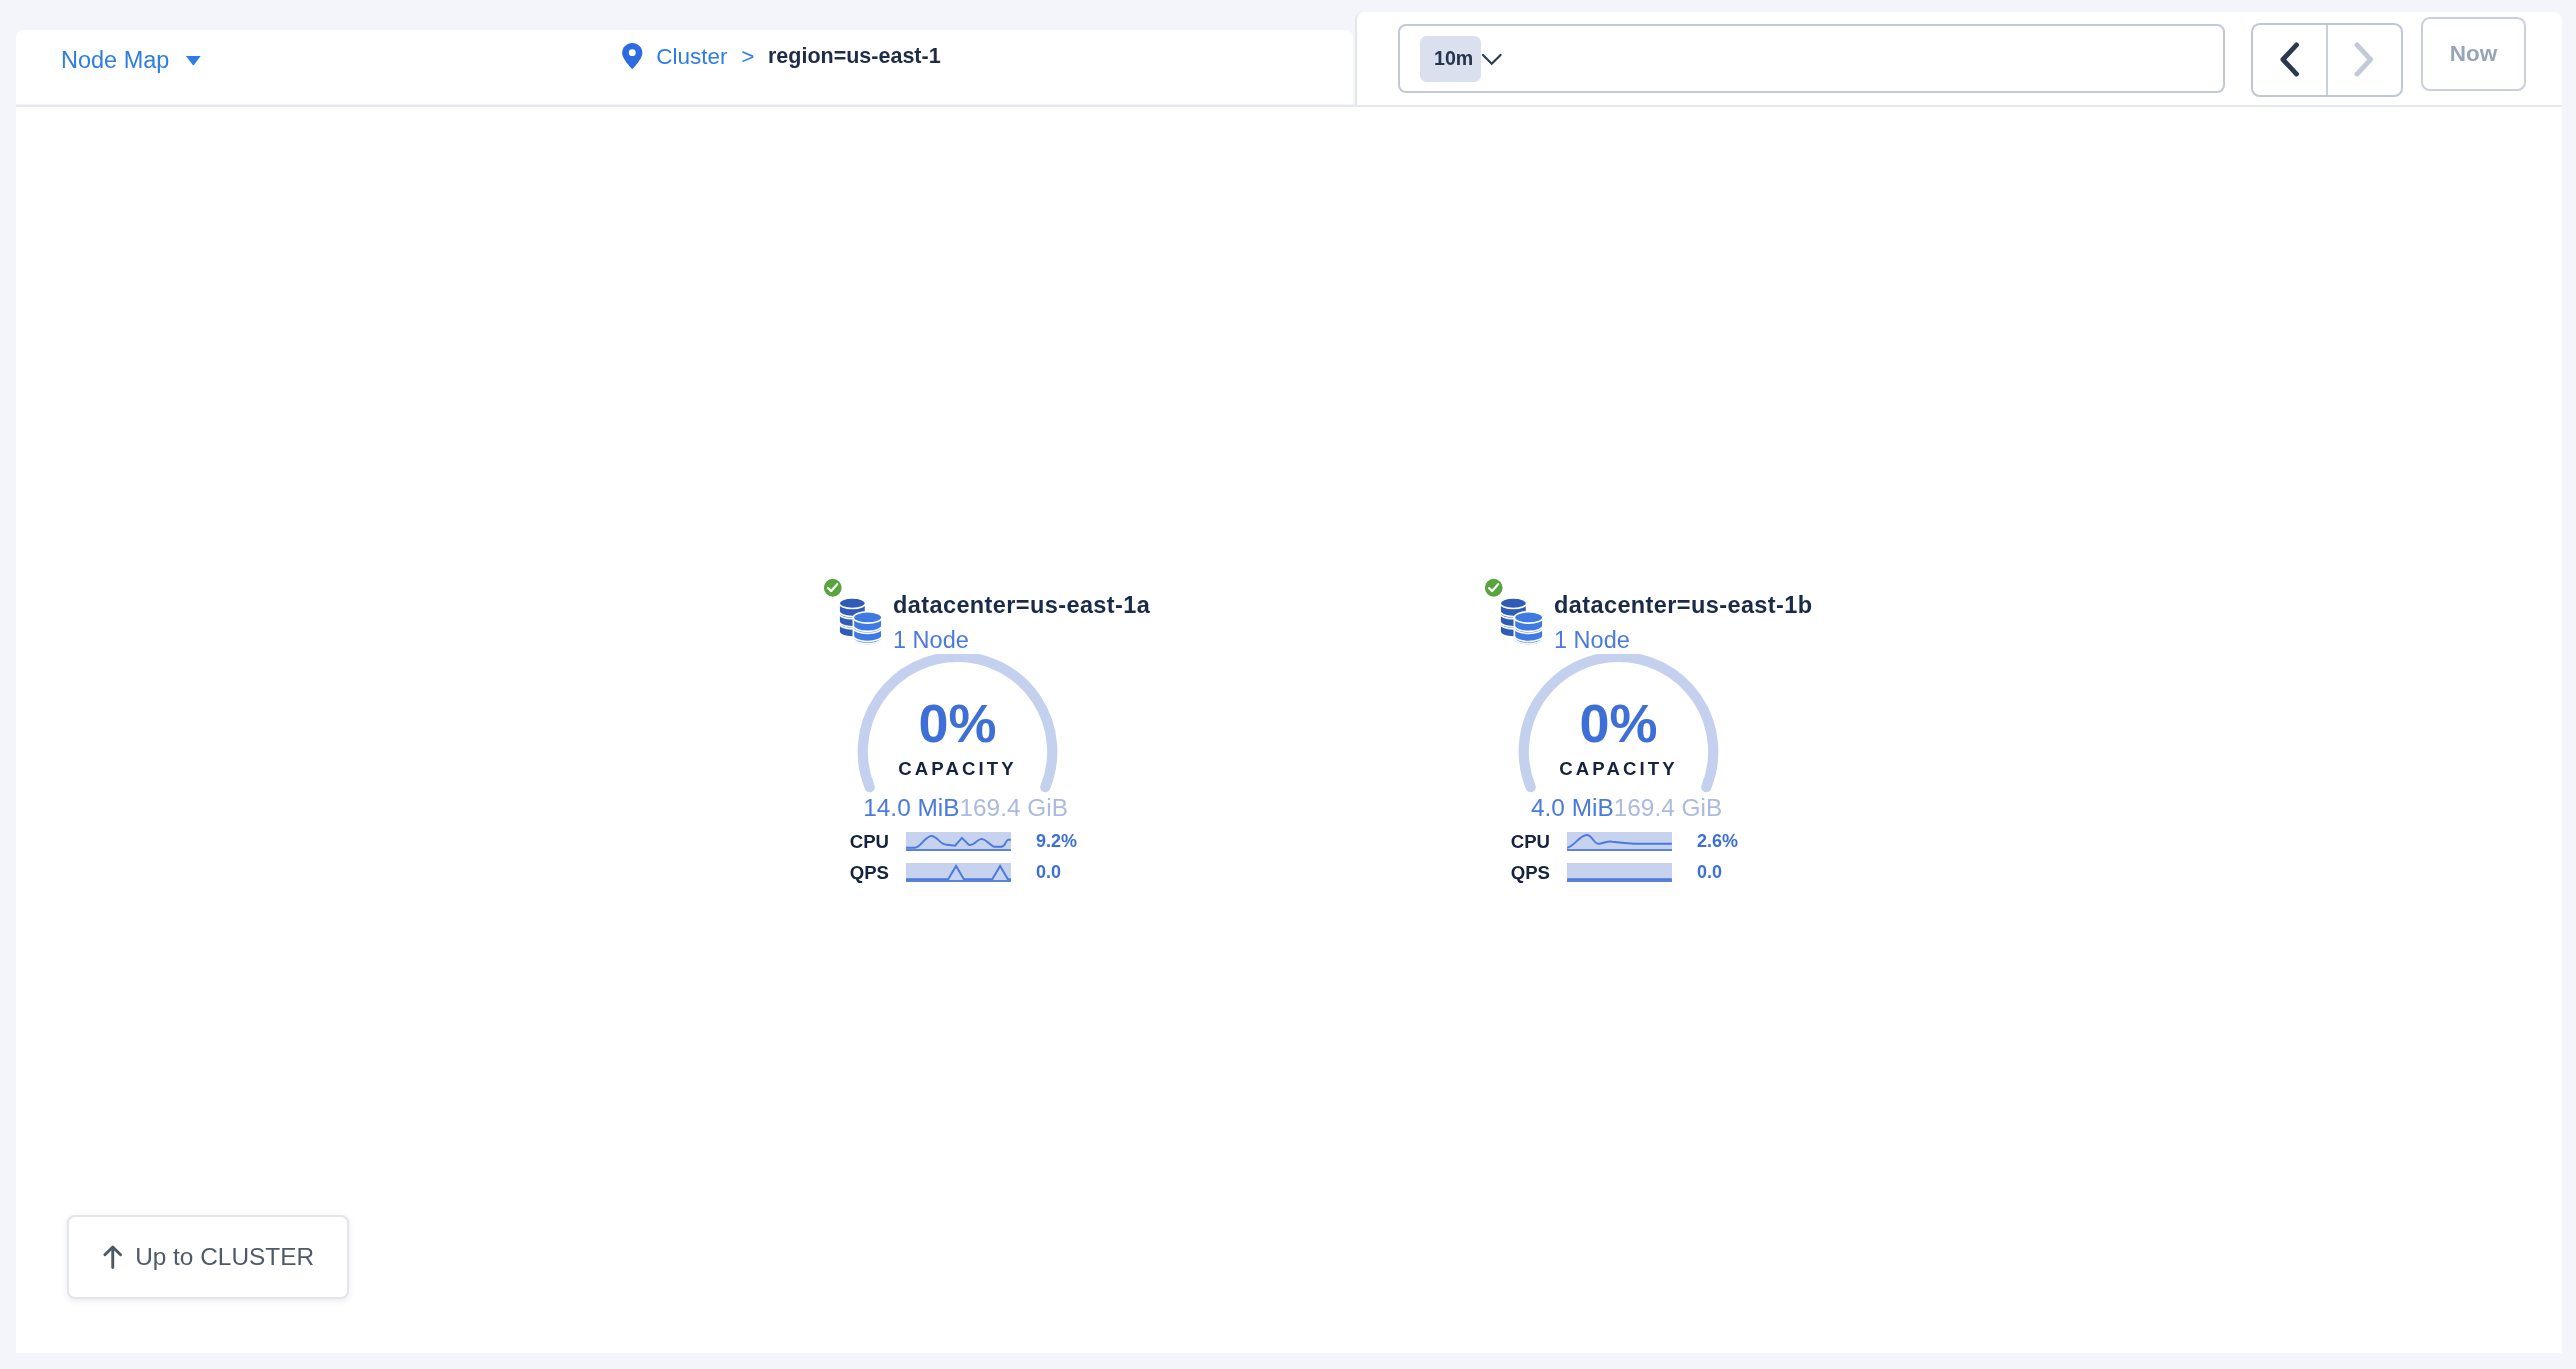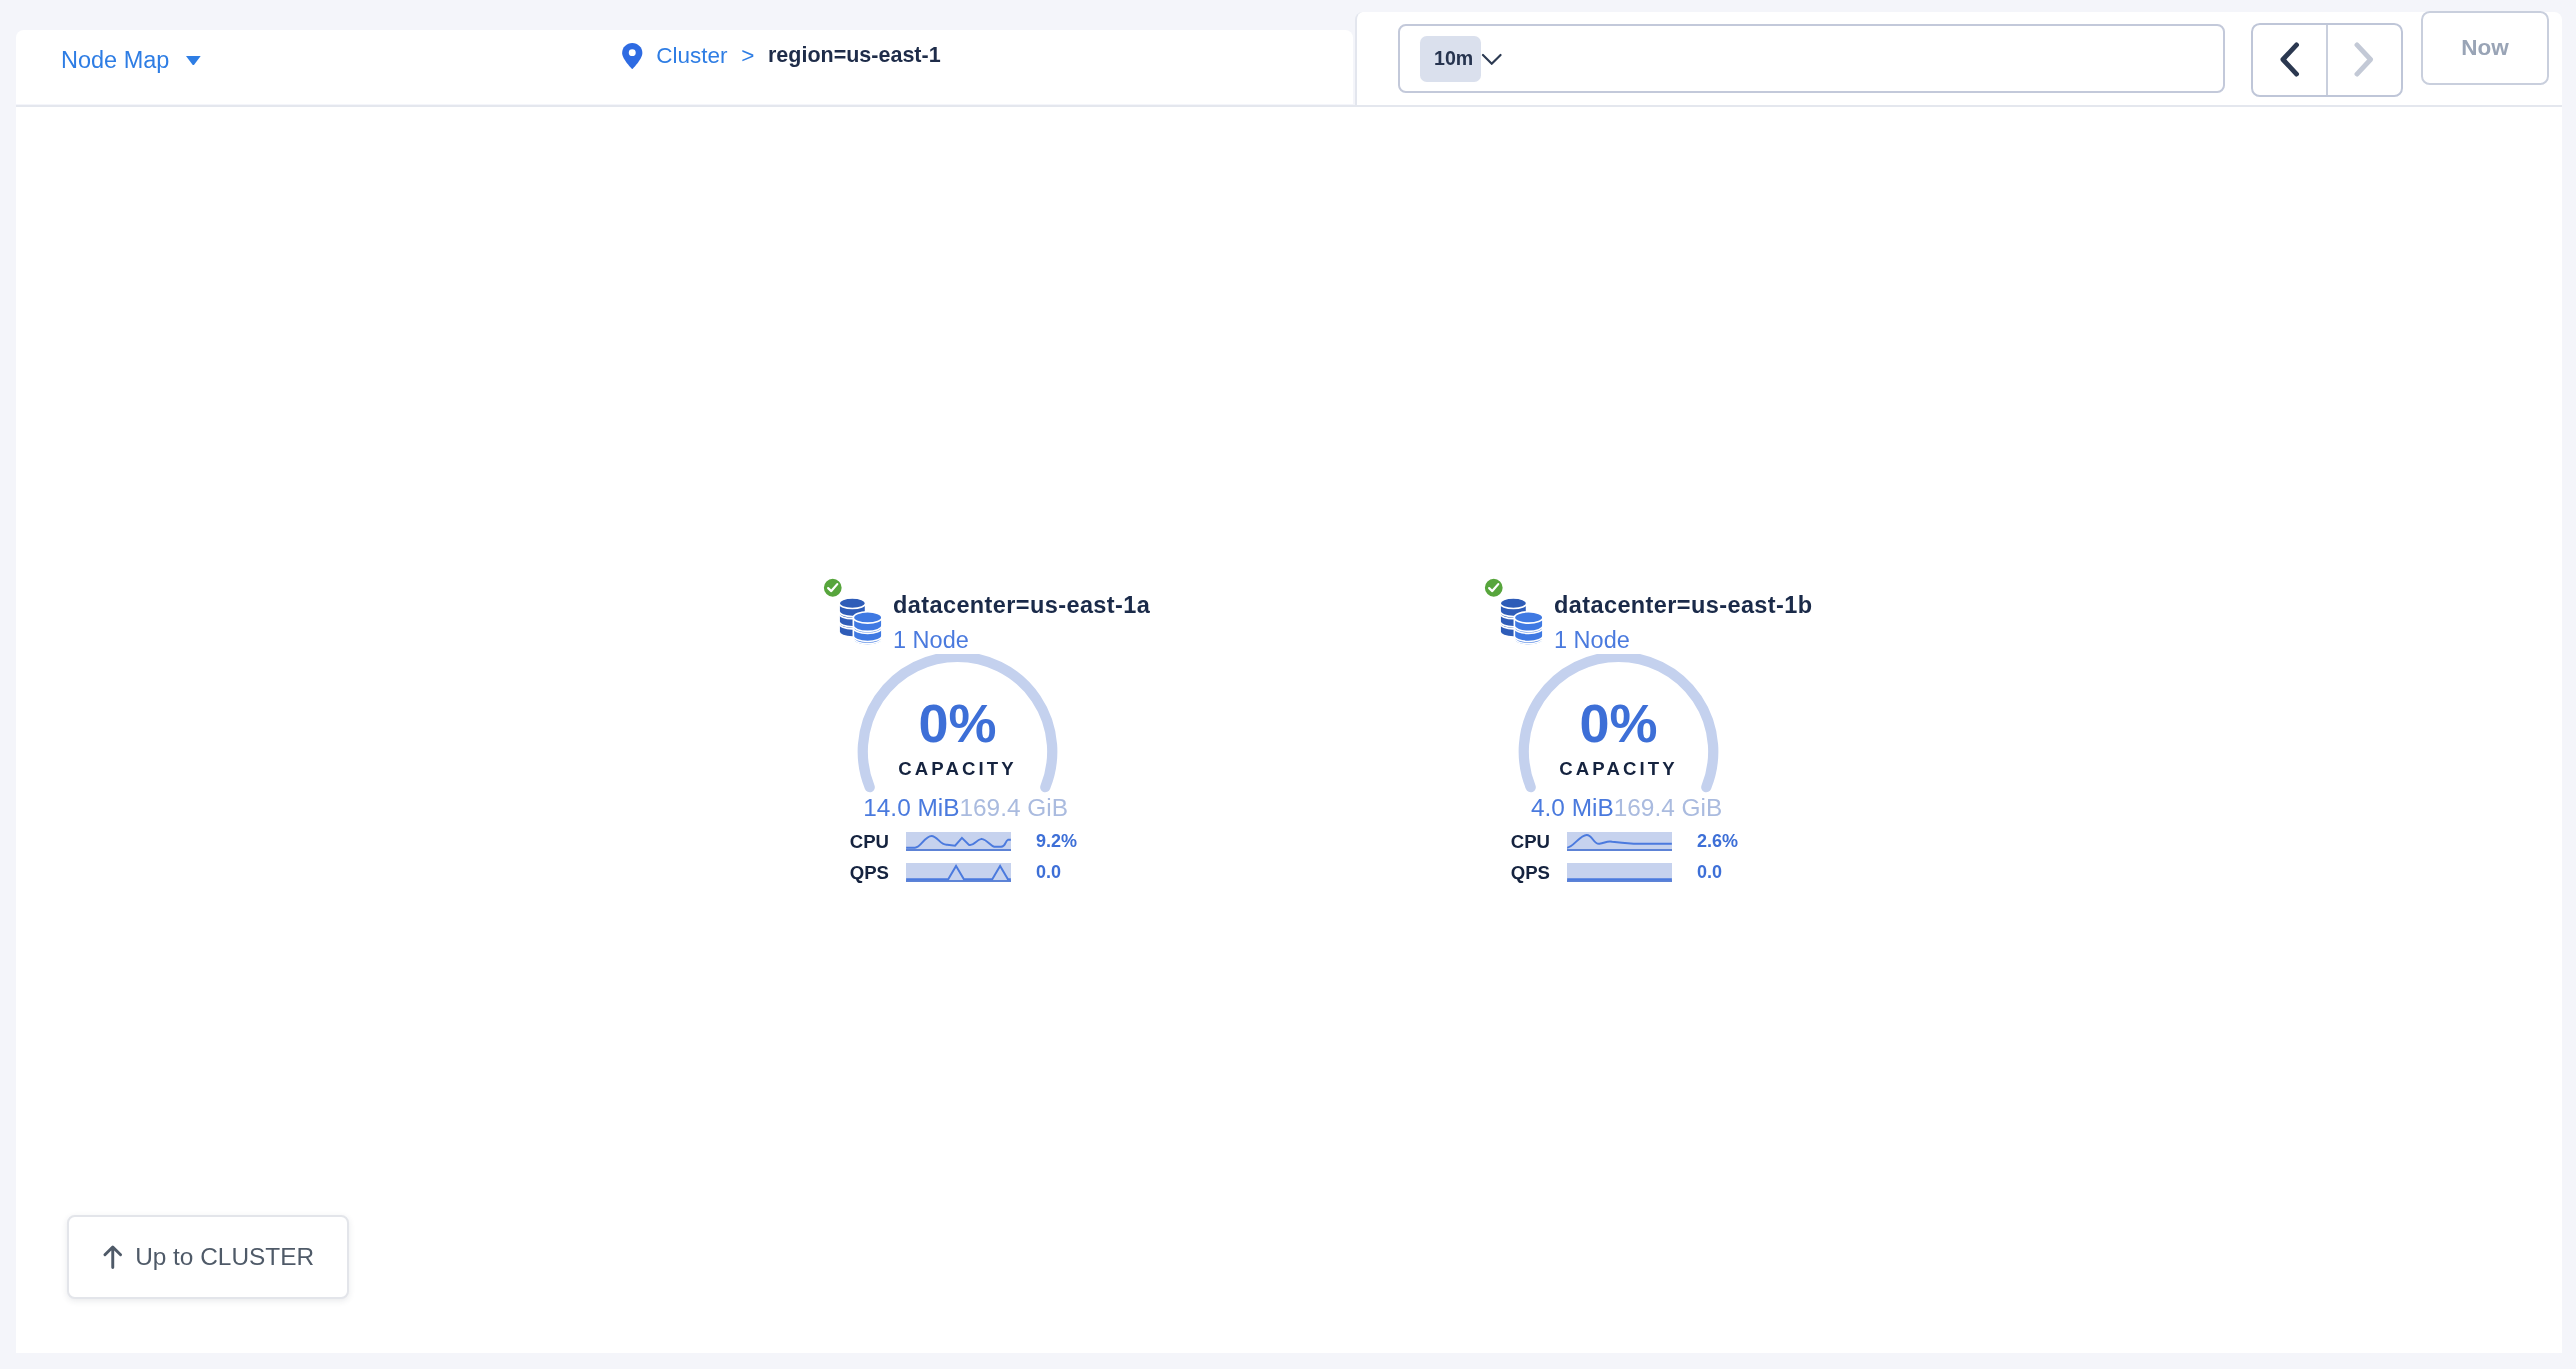--- a/index.html
+++ b/index.html
@@ -11,37 +11,37 @@
   #header-left { left:15.6px; top:30px; width:1337px; height:74px; background:#fff;
     border-radius:7.8px 7.8px 0 0; }
   #header-right { left:1355px; top:11.7px; width:1207px; height:93px; background:#fff;
     border-left:2px solid #e3e6ee; border-radius:7.8px 7.8px 0 0; }
   #header-border { left:15.6px; top:105px; width:2546px; height:2px; background:#e4e7ee; }
   #canvas { left:15.6px; top:107px; width:2546px; height:1246px; background:#fff; }
 
   .view-selector { left:61px; top:47px; display:flex; align-items:center; gap:17px;
     cursor:pointer; }
   .view-selector .lbl { font-size:23.5px; color:#2e7de4; }
-  .crumb { left:622px; top:43px; display:flex; gap:13.7px; }
+  .crumb { left:622px; top:43px; display:flex; align-items:center; gap:13.7px; }
   .crumb .root, .crumb .sep { font-size:22.5px; color:#2e7de4; }
   .crumb .cur { font-size:21.5px; font-weight:700; color:#1e2c49; }
 
   .time-dd { left:1398px; top:24.4px; width:827px; height:69px; background:#fff;
     border:2px solid #c3c9da; border-radius:7.8px; display:flex; align-items:center;
     padding:0 29px 0 19.6px; cursor:pointer; }
   .time-badge { width:61px; height:46px; background:#dae0ed; border-radius:6.8px;
     display:flex; align-items:center; justify-content:center;
     font-size:19.6px; font-weight:700; color:#26344f;padding-left:7px; }
   .time-lbl { margin-left:32px; font-size:22.5px; font-weight:700; color:#202e4b; flex:1; }
 
   .nav-group { left:2251px; top:22.5px; width:152px; height:74px; background:#fff;
     border:2px solid #bfc6d8; border-radius:8.8px; display:flex; }
   .nav-btn { flex:1; display:flex; align-items:center; justify-content:center; cursor:pointer; }
   .nav-btn.back { border-right:2px solid #c9cfdd; }
-  .now-btn { left:2421px; top:11px; width:128px; height:74px; background:#fff;
+  .now-btn { left:2421px; top:17px; width:105px; height:74px; background:#fff;
     border:2px solid #c9cfdd; border-radius:8.8px; display:flex; align-items:center;
     justify-content:center; font-size:22.5px; font-weight:700; color:#99a4b6; cursor:default; }
 
   
   .dc { width:342px; height:323px; cursor:pointer; }
   .dc .badge { left:0; top:4.9px; }
   .dc .dbicon { left:15.6px; top:20.5px; }
   .dc .title { left:71px; top:19.6px; font-size:23.5px; font-weight:700; color:#1a2a49;
     letter-spacing:0.4px; white-space:nowrap; }
   .dc .ncount { left:71px; top:55px; font-size:23.5px; font-weight:400; color:#4a7ade;text-align:center; }

